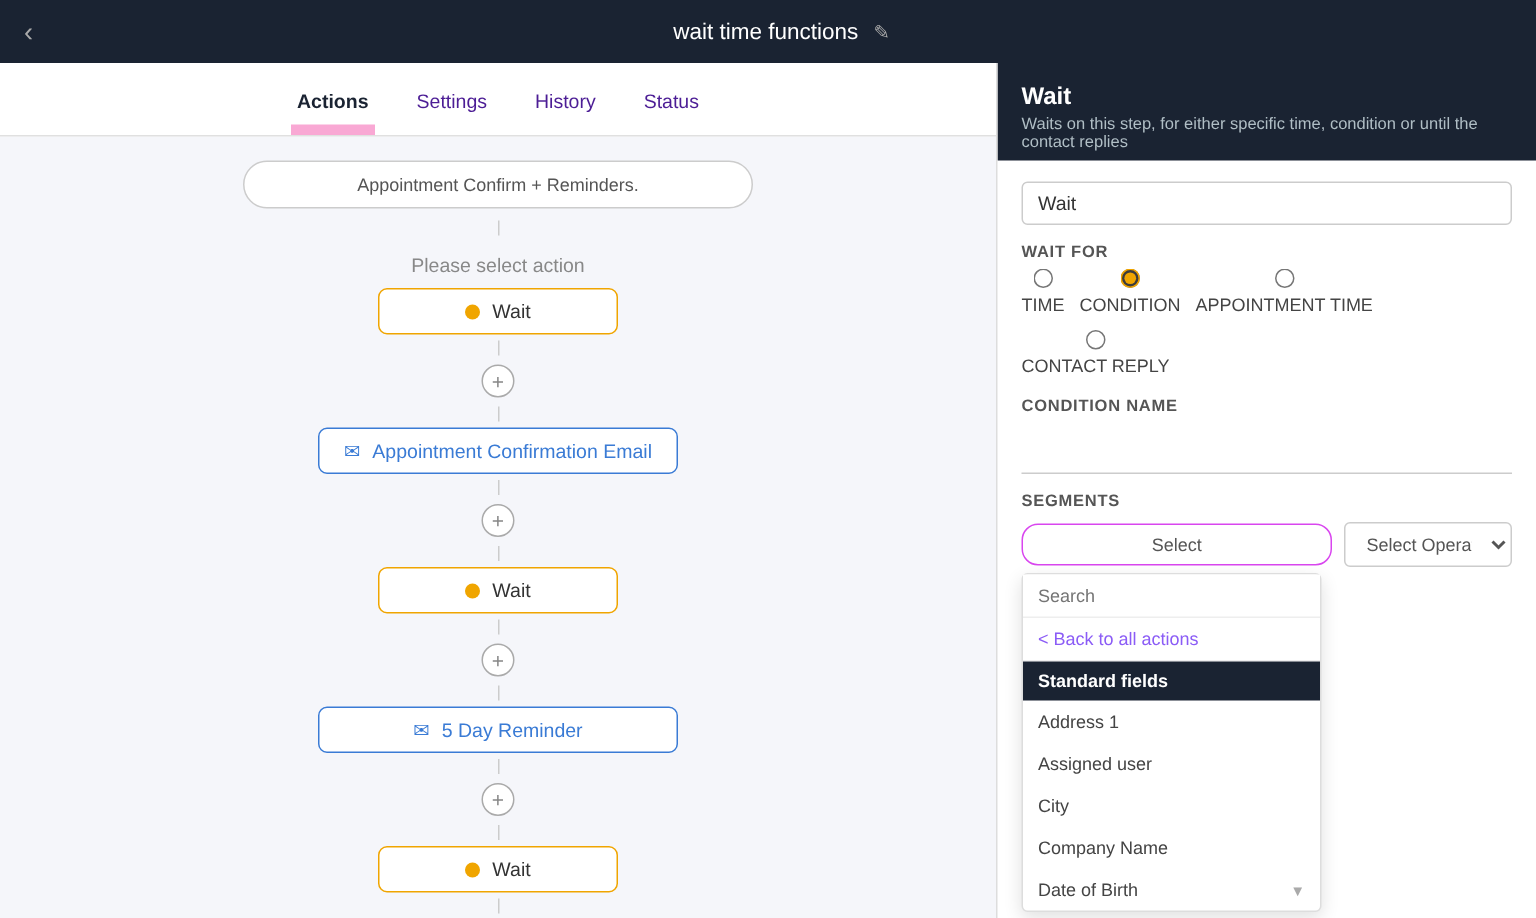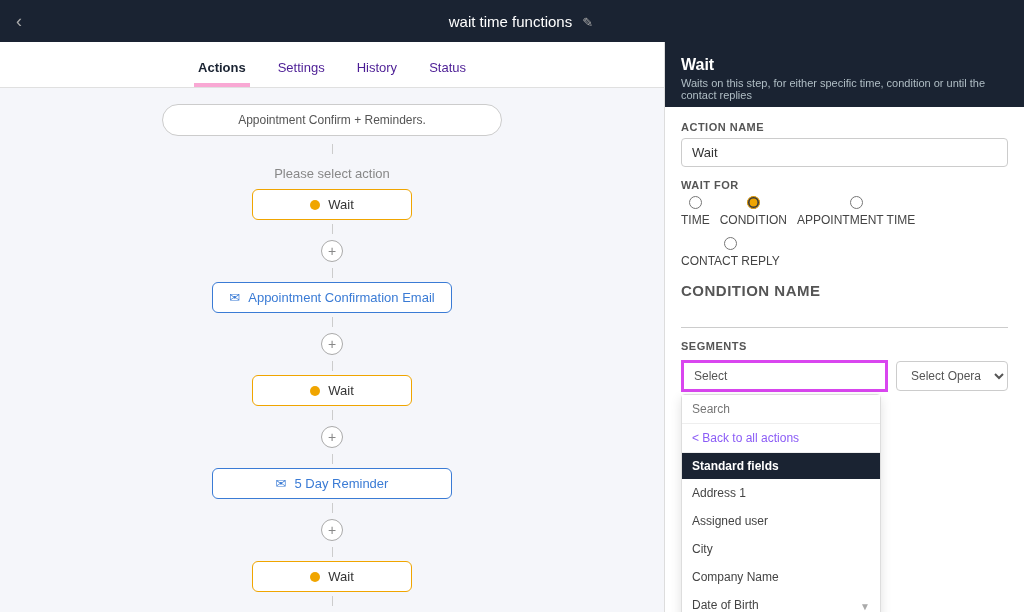--- a/index.html
+++ b/index.html
@@ -63,21 +63,21 @@
     }
     .tab {
       padding: 8px 4px;
       font-size: 13px;
       color: #4c1d95;
       cursor: pointer;
       border-bottom: 2px solid transparent;
     }
     .tab.active {
       color: #1a2332;
-      border-bottom: 4px solid #f9a8d4;
+      border-bottom: 7px solid #f9a8d4;
       font-weight: 600;
     }
 
     
     .canvas-content {
       display: flex;
       flex-direction: column;
       align-items: center;
       padding: 16px 0;
       width: 100%;
@@ -221,26 +221,26 @@
       flex-direction: column;
     }
     .radio-option input[type="radio"] {
       accent-color: #f0a500;
     }
     .radio-option.selected input[type="radio"] {
       accent-color: #f0a500;
     }
 
     .condition-name-label {
-      font-size: 15px;
+      font-size: 11px;
       color: #555;
       font-weight: 600;
       text-transform: uppercase;
       letter-spacing: 0.5px;
-      margin-bottom: 5px;
+      margin-bottom: 15px;
     }
     .condition-name-input {
       width: 100%;
       border: none;
       border-bottom: 1px solid #ccc;
       padding: 4px 0;
       font-size: 13px;
       color: #333;
       outline: none;
       margin-bottom: 12px;
@@ -257,28 +257,29 @@
 
     .segments-row {
       display: flex;
       gap: 8px;
       margin-bottom: 8px;
       align-items: center;
       position: relative;
     }
     .select-box {
       flex: 1;
-      border: 3px solid #d946ef;
-      border-radius: 0;
+      border: 1px solid #d946ef;
+      border-radius: 11px;
       padding: 6px 10px;
       font-size: 12px;
       color: #555;
       background: #fff;
       cursor: pointer;
       appearance: none;
+      text-align: center;
       -webkit-appearance: none;
     }
     .select-operator {
       width: 112px;
       border: 1px solid #ccc;
       border-radius: 4px;
       padding: 6px 10px;
       font-size: 12px;
       color: #555;
       background: #fff;
@@ -443,21 +444,20 @@
   </div>
 
   <div class="right-panel">
     <div class="panel-header">
       <div class="panel-header-title">Wait</div>
       <div class="panel-header-sub">Waits on this step, for either specific time, condition or until the contact replies</div>
     </div>
 
     <div class="panel-body">
       
-      <div class="field-label">ACTION NAME</div>
       <input class="field-input" type="text" value="Wait" style="">
 
       
       <div class="field-label">WAIT FOR</div>
       <div class="wait-for-row">
         <label class="radio-option">
           <input type="radio" name="wait_for" style="">
           <span>TIME</span>
         </label>
         <label class="radio-option selected">

